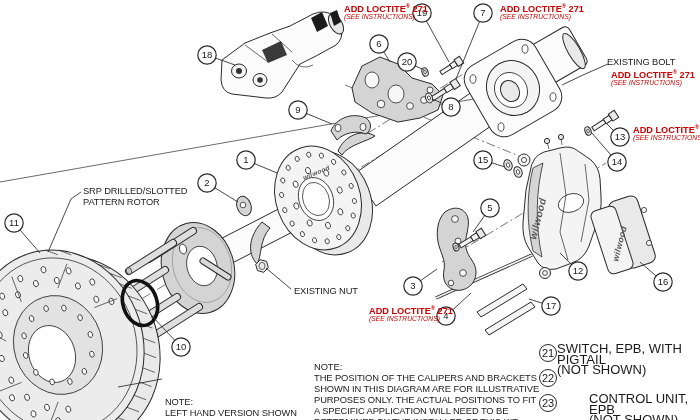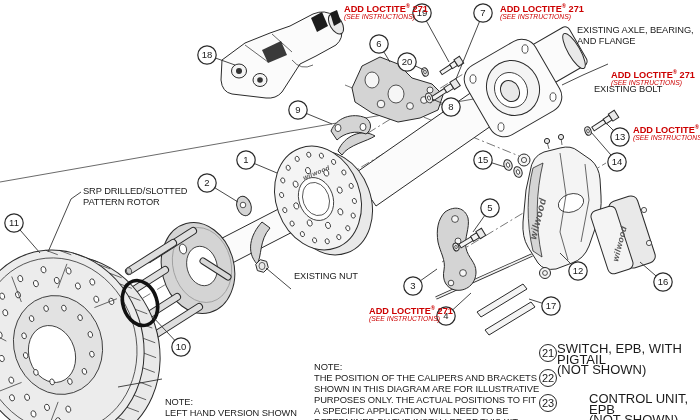--- a/index.html
+++ b/index.html
@@ -459,24 +459,22 @@
         <g>
           <line x1="407" y1="62" x2="424" y2="70" class="leader"></line>
           <circle cx="407" cy="62" r="9.2" class="balloon"></circle>
           <text x="407" y="65.3" class="balloon-num">20</text>
         </g>
       </g>
 </svg>
 
 <div class="lbl" style="left:83px;top:186px;">SRP DRILLED/SLOTTED
 PATTERN ROTOR</div>
-<div class="lbl" style="left:577px;top:25px;">EXISTING AXLE, BEARING,
-AND FLANGE</div>
-<div class="lbl" style="left:594px;top:57px;margin-top:27px;">EXISTING BOLT</div>
-<div class="lbl" style="left:294px;top:271px;">EXISTING NUT</div>
+<div class="lbl" style="left:607px;top:57px;">EXISTING BOLT</div>
+<div class="lbl" style="left:294px;top:286px;">EXISTING NUT</div>
 <div class="lbl" style="left:165px;top:397px;">NOTE:
 LEFT HAND VERSION SHOWN</div>
 <div class="lbl note" style="left:314px;top:361px;">NOTE:
 THE POSITION OF THE CALIPERS AND BRACKETS
 SHOWN IN THIS DIAGRAM ARE FOR ILLUSTRATIVE
 PURPOSES ONLY.  THE ACTUAL POSITIONS TO FIT
 A SPECIFIC APPLICATION WILL NEED TO BE
 DETERMINED BY THE INSTALLER OF THIS KIT.</div>
 
 <div class="loctite" style="left: 344px; top: 3px;">

